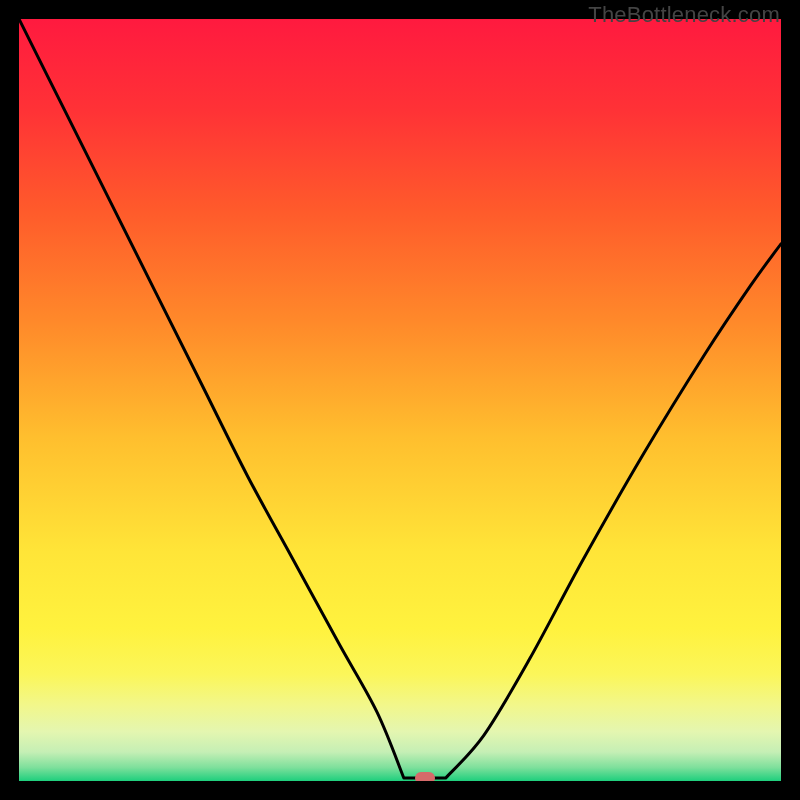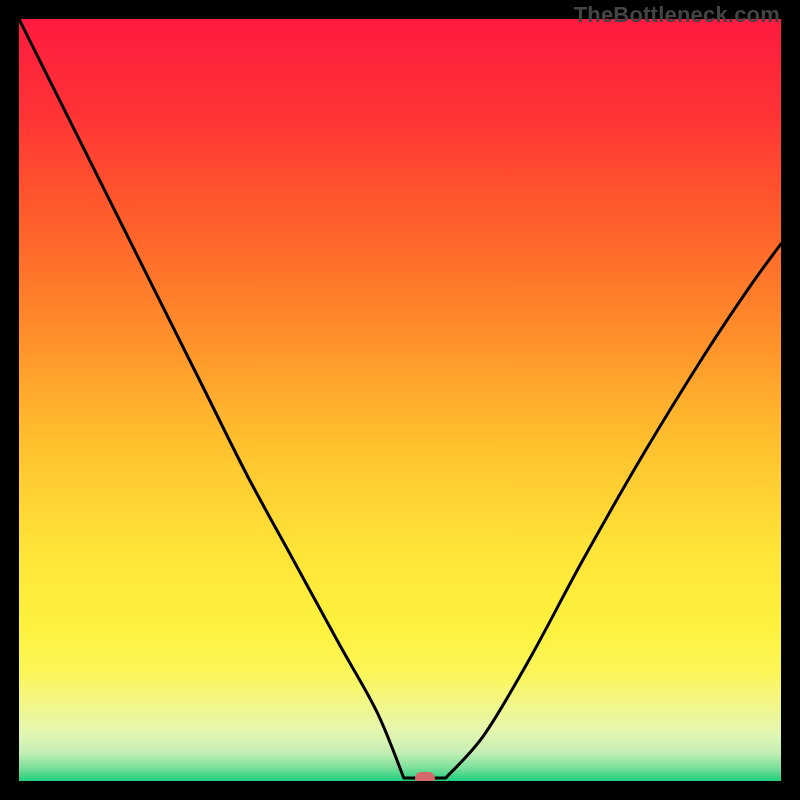--- a/index.html
+++ b/index.html
@@ -31,21 +31,21 @@
     top: 0;
     width: 100%;
     height: 100%;
   }
   .watermark {
     position: absolute;
     top: 2px;
     right: 20px;
     color: #444;
     font-size: 22px;
-    font-weight: 700;
+    font-weight: 400;
     letter-spacing: 0.2px;
     user-select: none;
   }
   .marker {
     position: absolute;
     width: 20px;
     height: 12px;
     border-radius: 6px;
     background: #d66a6a;
     transform: translate(-50%, -50%);

